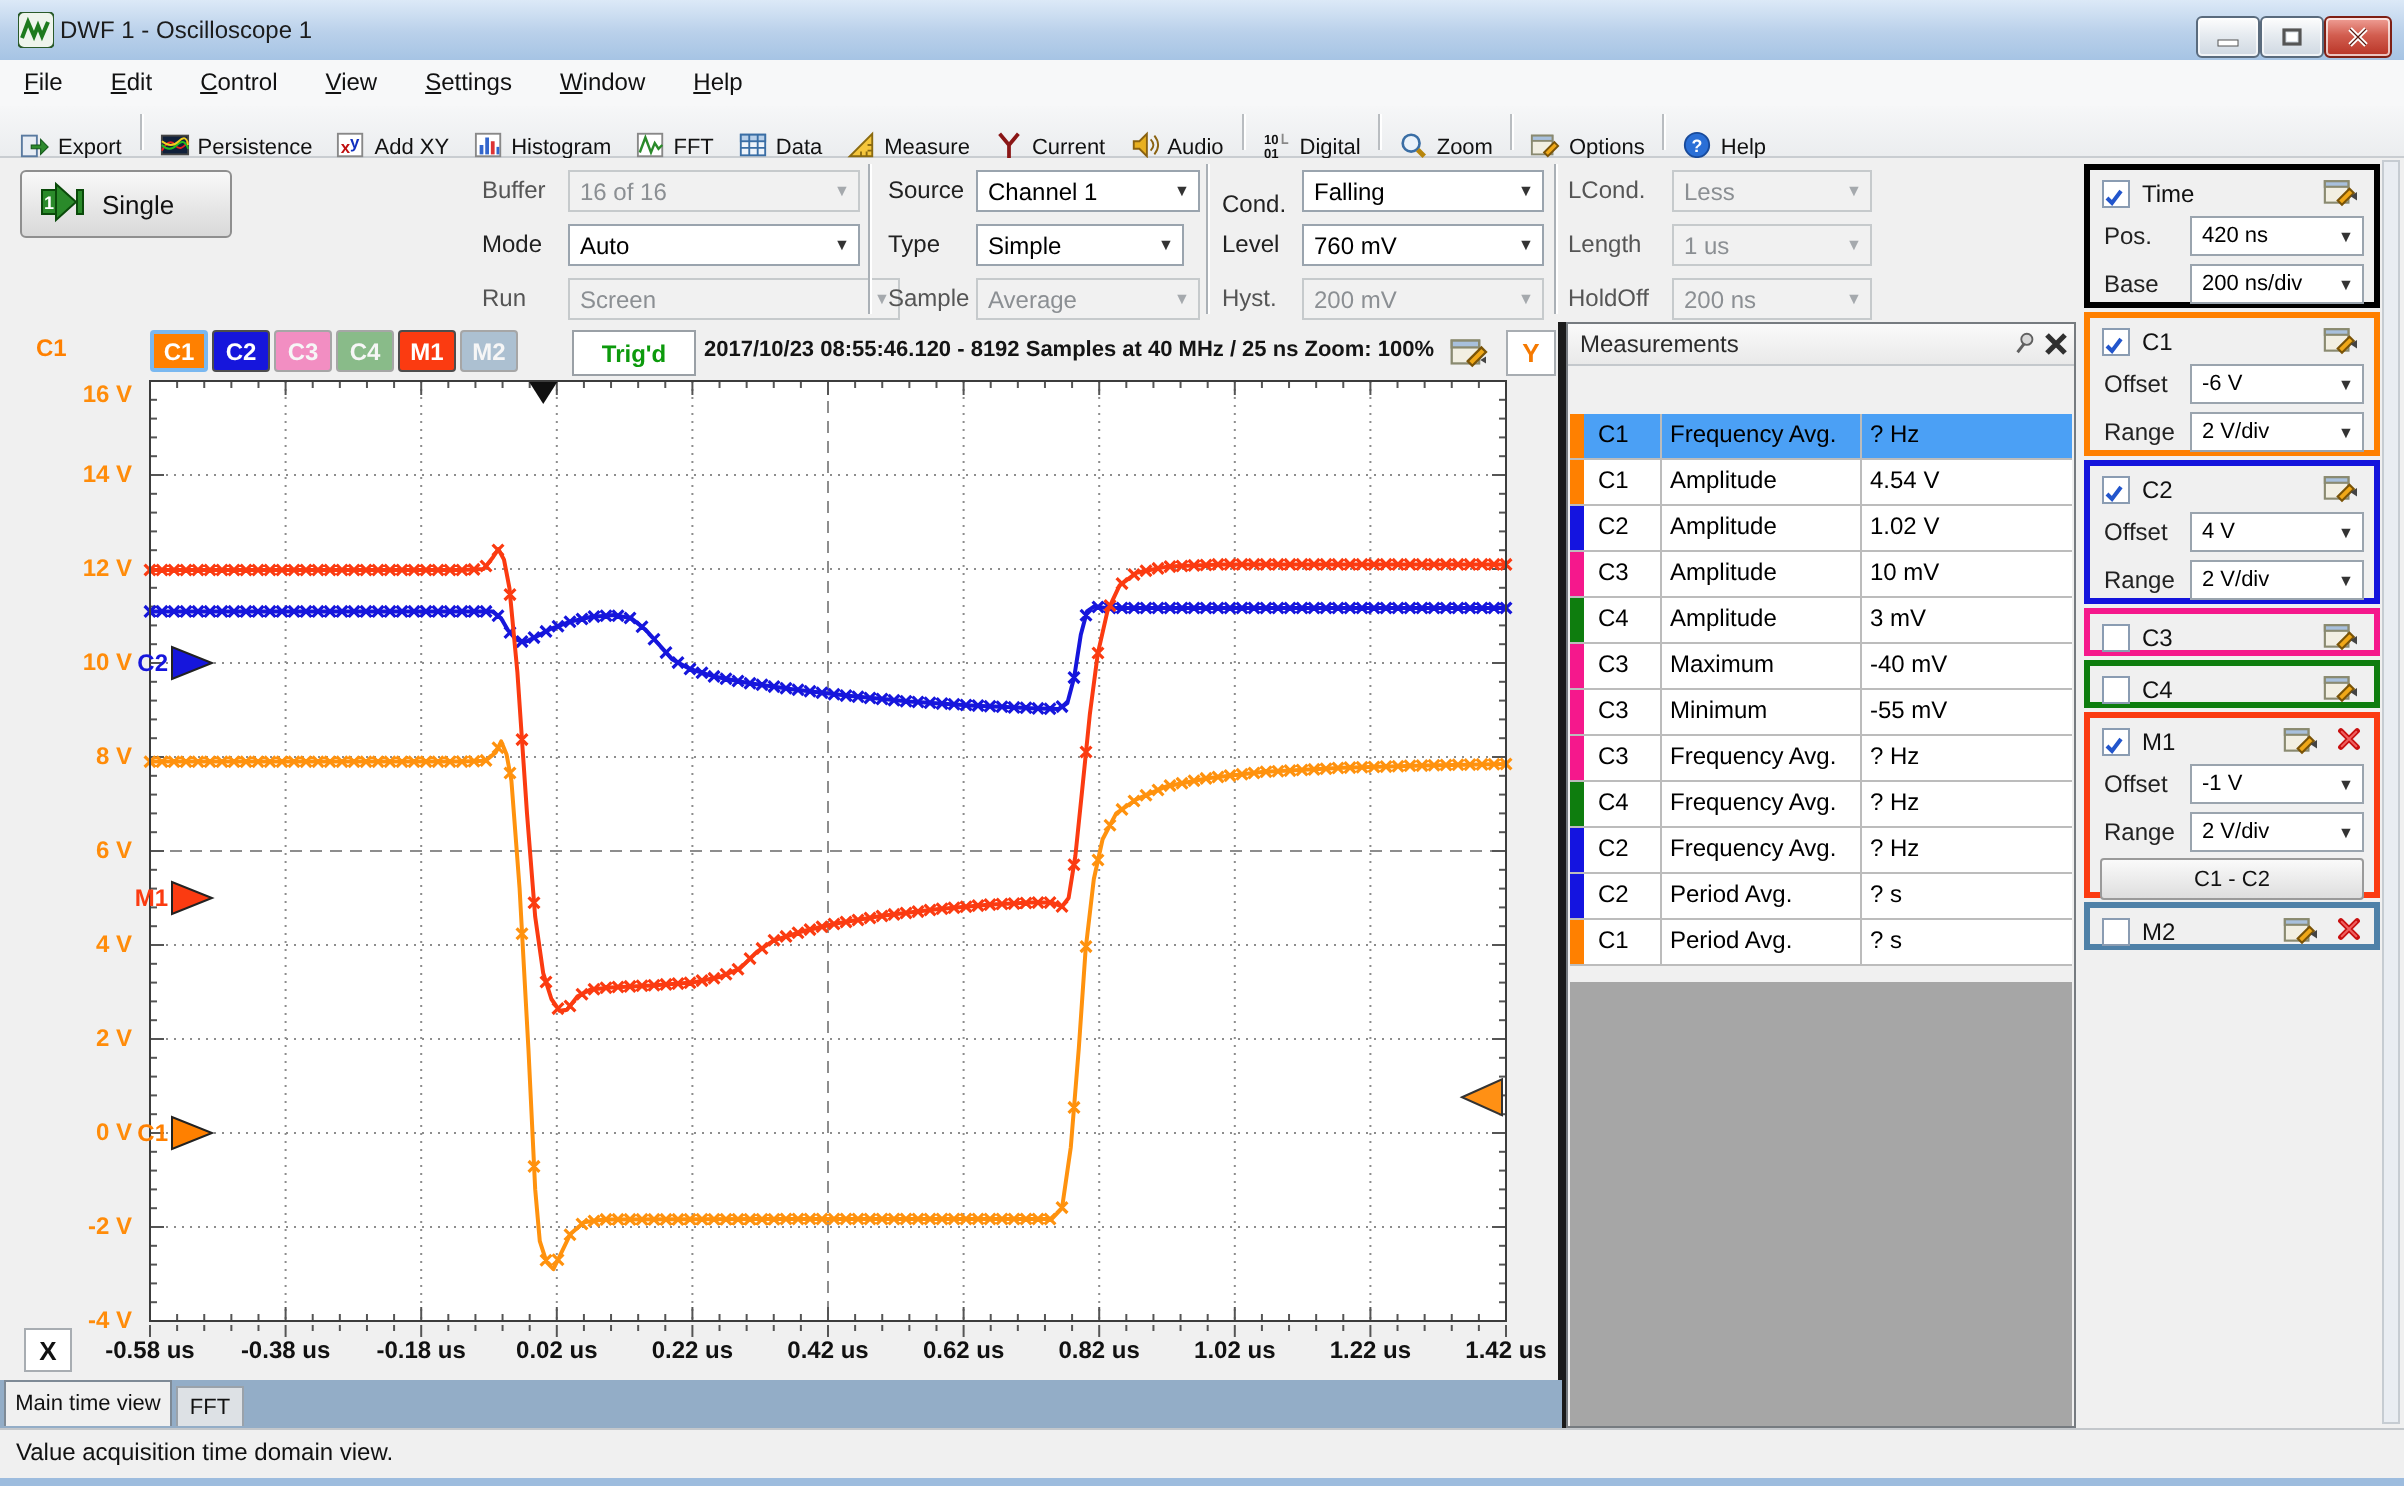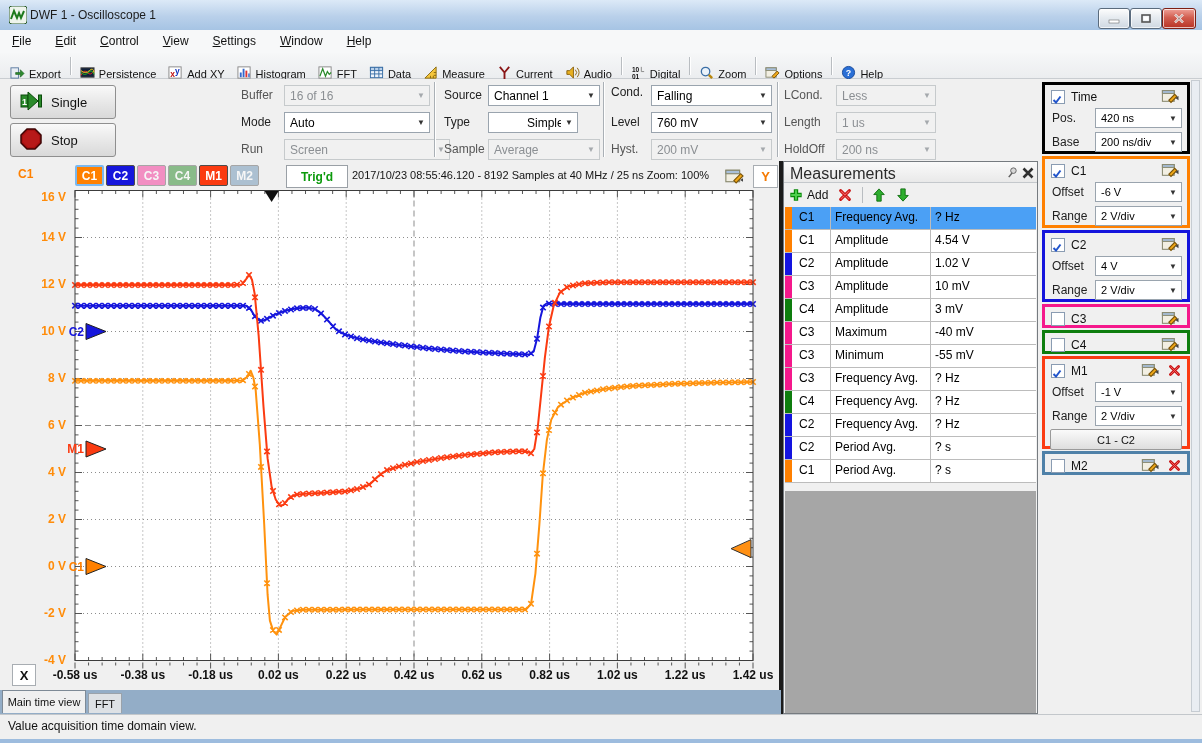--- a/index.html
+++ b/index.html
@@ -48,33 +48,33 @@
   .combo.disabled .arr{color:#a5a9ad;}
   .vsep{width:1px;background:#aab0b6;box-shadow:1px 0 0 #fff;}
   
   #content{left:0;top:161px;width:1202px;height:553px;background:#f0f0f0;}
   #plot-widget{left:2px;top:0;width:777px;height:529px;background:#f0f0f0;overflow:hidden;}
   #axis-ch{left:16px;top:6px;font-size:12px;font-weight:bold;color:#ff8000;}
   .chbtn{top:4px;width:29px;height:21px;border-radius:2px;border:1px solid #4d4d4d;color:#fff;
     font-size:12px;font-weight:bold;display:flex;align-items:center;justify-content:center;box-sizing:border-box;}
   #trig-box{left:284px;top:4px;width:60px;height:21px;background:#fff;border:1px solid #9aa0a6;
     display:flex;align-items:center;justify-content:center;font-size:12px;font-weight:bold;color:#0c9a0c;}
-  #plot-status{left:350px;top:8px;width:400px;font-size:11px;font-weight:normal;color:#141414;white-space:nowrap;}
+  #plot-status{left:350px;top:8px;width:400px;font-size:11px;font-weight:bold;color:#141414;white-space:nowrap;}
   #gear-top{left:722px;top:6px;width:24px;height:17px;display:flex;align-items:center;}
   #ybtn{left:751px;top:4px;width:23px;height:21px;background:#fff;border:1px solid #a8adb2;
     display:flex;align-items:center;justify-content:center;color:#f57900;font-weight:bold;font-size:13px;}
   #xbtn{left:10px;top:503px;width:22px;height:20px;background:#fff;border:1px solid #a8adb2;
     display:flex;align-items:center;justify-content:center;color:#111;font-weight:bold;font-size:13px;}
   #plot-svg{left:0;top:29px;}
   #splitter{left:779px;top:0;width:4px;height:553px;background:#1b1b1b;}
   
   #meas{left:783px;top:0;width:255px;height:553px;background:#f0f0f0;border:1px solid #767b80;box-sizing:border-box;}
   #meas-title{left:0;top:0;width:253px;height:20px;background:linear-gradient(#fafafa,#e9e9e9);
     border-bottom:1px solid #c4c8cc;}
-  #meas-title span.t{position:absolute;left:6px;top:3px;font-size:16px;color:#2b2b2b;}
+  #meas-title span.t{position:absolute;left:6px;top:3px;font-size:12px;color:#2b2b2b;}
   #meas-tb{left:0;top:21px;width:253px;height:23px;display:flex;align-items:center;padding-left:5px;box-sizing:border-box;}
   #meas-tb .mi{display:inline-flex;align-items:center;gap:4px;font-size:12px;color:#111;margin-right:10px;}
   #meas-tb svg{width:14px;height:14px;}
   #meas-table{left:1px;top:45px;width:251px;}
   .mrow{position:relative;height:22px;border-bottom:1px solid #bcbcbc;background:#fff;}
   .mrow.header{height:20px;background:#fbfbfb;font-weight:normal;}
   .mrow.sel{background:#4ba0f5;}
   .mswatch{position:absolute;left:0;top:0;width:7px;height:22px;}
   .mcell{position:absolute;top:3px;font-size:12px;color:#000;white-space:nowrap;}
   .mc1{left:14px;} .mc2{left:50px;} .mc3{left:150px;}
@@ -256,27 +256,20 @@
 <div id="controlbar" class="abs">
   <div class="bigbtn abs" style="top:6px;">
     <span><svg viewBox="0 0 24 24">
           <rect x="2" y="6" width="7" height="12" fill="#2a8a2a" stroke="#0a4a0a"></rect>
           <path d="M9 3v18l10-9z" fill="#2a8a2a" stroke="#0a4a0a"></path>
           <rect x="19.5" y="6" width="3" height="12" fill="#2a8a2a" stroke="#0a4a0a"></rect>
           <text x="5.5" y="15.5" font-size="9" font-weight="bold" fill="#fff" text-anchor="middle">1</text>
         </svg></span>
     <span>Single</span>
   </div>
-  <div class="bigbtn abs" style="top:44px;">
-    <span><svg viewBox="0 0 24 24">
-          <polygon points="8,2 16,2 22,8 22,16 16,22 8,22 2,16 2,8" fill="#a81010" stroke="#3d0404" stroke-width="1.5"></polygon>
-          <polygon points="9,4 15,4 20,9 20,15 15,20 9,20 4,15 4,9" fill="#c22020" opacity=".6"></polygon>
-        </svg></span>
-    <span>Stop</span>
-  </div>
   <div id="stackgroup" class="abs">
     <div class="stackbtn">
       <span><svg viewBox="0 0 18 18">
             <path d="M3 15 L12 6" stroke="#4a6ad4" stroke-width="2.4"></path>
             <path d="M13 1.5 l1.2 2.3 2.3 1.2 -2.3 1.2 -1.2 2.3 -1.2-2.3 -2.3-1.2 2.3-1.2z" fill="#ffd020" stroke="#a07808" stroke-width=".5"></path>
           </svg></span>
       <span>AutoSet</span>
     </div>
     <div class="stackbtn">
       <span><svg viewBox="0 0 18 18">
@@ -311,30 +304,30 @@
       <div class="combo abs disabled" style="left: 284px; top: 60px; width: 166px;">
         <span class="val">Screen</span>
         <span class="arr">▼</span>
       </div>
       <span class="ctl-label abs" style="left: 444px; top: 9px;">Source</span>
       <div class="combo abs" style="left: 488px; top: 6px; width: 112px;">
         <span class="val">Channel 1</span>
         <span class="arr">▼</span>
       </div>
       <span class="ctl-label abs" style="left: 444px; top: 36px;">Type</span>
-      <div class="combo abs" style="left: 488px; top: 33px; width: 90px; padding-left: 33px;">
+      <div class="combo abs" style="left: 488px; top: 33px; width: 104px;">
         <span class="val">Simple</span>
         <span class="arr">▼</span>
       </div>
       <span class="ctl-label abs dim" style="left: 444px; top: 63px;">Sample</span>
       <div class="combo abs disabled" style="left: 488px; top: 60px; width: 112px;">
         <span class="val">Average</span>
         <span class="arr">▼</span>
       </div>
-      <span class="ctl-label abs" style="left: 611px; top: 6px;">Cond.</span>
+      <span class="ctl-label abs" style="left: 611px; top: 16px;">Cond.</span>
       <div class="combo abs" style="left: 651px; top: 6px; width: 121px;">
         <span class="val">Falling</span>
         <span class="arr">▼</span>
       </div>
       <span class="ctl-label abs" style="left: 611px; top: 36px;">Level</span>
       <div class="combo abs" style="left: 651px; top: 33px; width: 121px;">
         <span class="val">760 mV</span>
         <span class="arr">▼</span>
       </div>
       <span class="ctl-label abs dim" style="left: 611px; top: 63px;">Hyst.</span>
@@ -709,46 +702,20 @@
     <div id="meas-title" class="abs">
       <span class="t">Measurements</span>
       <span class="abs" style="left:222px;top:3px;"><svg width="13" height="13" viewBox="0 0 14 14">
             <circle cx="8" cy="5" r="3" fill="#d8d8d8" stroke="#606060"></circle>
             <path d="M6.5 7.5 L3 12" stroke="#606060" stroke-width="1.6"></path>
           </svg></span>
       <span class="abs" style="left:238px;top:3px;"><svg width="12" height="12" viewBox="0 0 12 12">
             <path d="M1.5 1.5 L10.5 10.5 M10.5 1.5 L1.5 10.5" stroke="#303030" stroke-width="2.6"></path>
           </svg></span>
     </div>
-    <div id="meas-tb" class="abs">
-      <span class="mi">
-        <svg viewBox="0 0 16 16">
-            <path d="M8 1.5v13M1.5 8h13" stroke="#0a8a0a" stroke-width="5"></path>
-            <path d="M8 2.5v11M2.5 8h11" stroke="#4ed04e" stroke-width="2.2"></path>
-          </svg>
-        <span>Add</span>
-      </span>
-      <span class="mi">
-          <svg viewBox="0 0 16 16">
-            <path d="M3 3l10 10M13 3L3 13" stroke="#c81010" stroke-width="3.4" stroke-linecap="round"></path>
-            <path d="M3.5 3.5l9 9M12.5 3.5l-9 9" stroke="#f06060" stroke-width="1.2" stroke-linecap="round"></path>
-          </svg>
-        </span>
-      <span style="width:1px;height:16px;background:#b9bdc1;margin-right:9px;"></span>
-      <span class="mi">
-          <svg viewBox="0 0 16 16">
-            <path d="M8 1 L14 7.5 H10.5 V15 H5.5 V7.5 H2 Z" fill="#2fae2f" stroke="#0a6a0a"></path>
-          </svg>
-        </span>
-      <span class="mi">
-          <svg viewBox="0 0 16 16">
-            <path d="M8 15 L2 8.5 H5.5 V1 H10.5 V8.5 H14 Z" fill="#2fae2f" stroke="#0a6a0a"></path>
-          </svg>
-        </span>
-    </div>
     <div id="meas-table" class="abs">
         <div class="mrow sel">
           <span class="mswatch" style="background:#ff8000"></span>
           <span class="mcell mc1">C1</span>
           <span class="mcell mc2">Frequency Avg.</span>
           <span class="mcell mc3">? Hz</span>
           <span class="mcol-sep" style="left:45px"></span>
           <span class="mcol-sep" style="left:145px"></span>
         </div>
         <div class="mrow">

